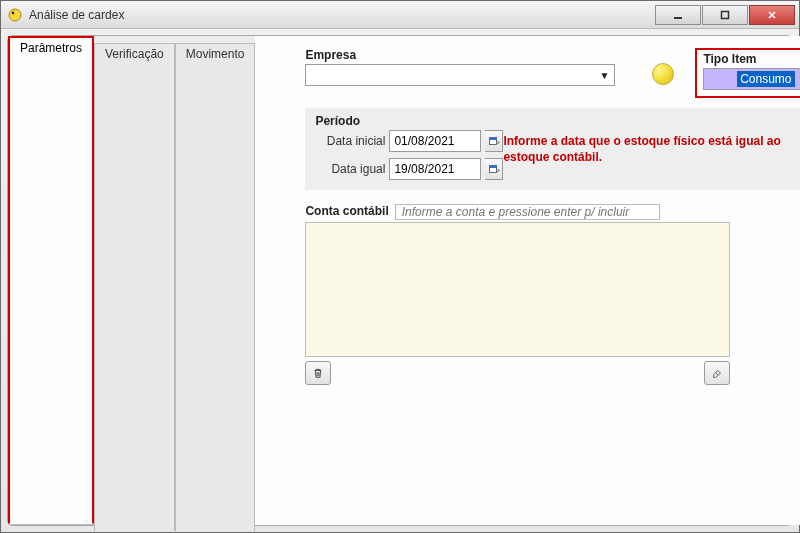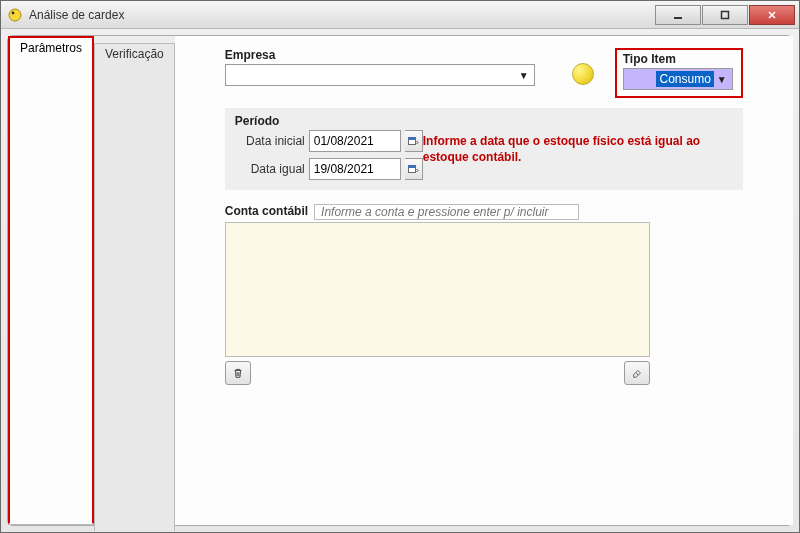--- a/index.html
+++ b/index.html
@@ -280,20 +280,21 @@
             <path d="M2 2 L8 8 M8 2 L2 8" stroke="#fff" stroke-width="1.6"></path>
           </svg>
       </div>
     </div>
   </div>
 
   <div class="client">
     <div class="tabs">
       <div class="tab active">Parâmetros</div>
       <div class="tab">Verificação</div>
+      <div class="tab">Movimento</div>
     </div>
 
     <div class="tabpanel">
 
       <div class="row-top">
         <div class="empresa-block">
           <div class="field-label">Empresa</div>
           <div class="empresa-input-wrap">
             <div class="empresa-select">
               <span></span>

